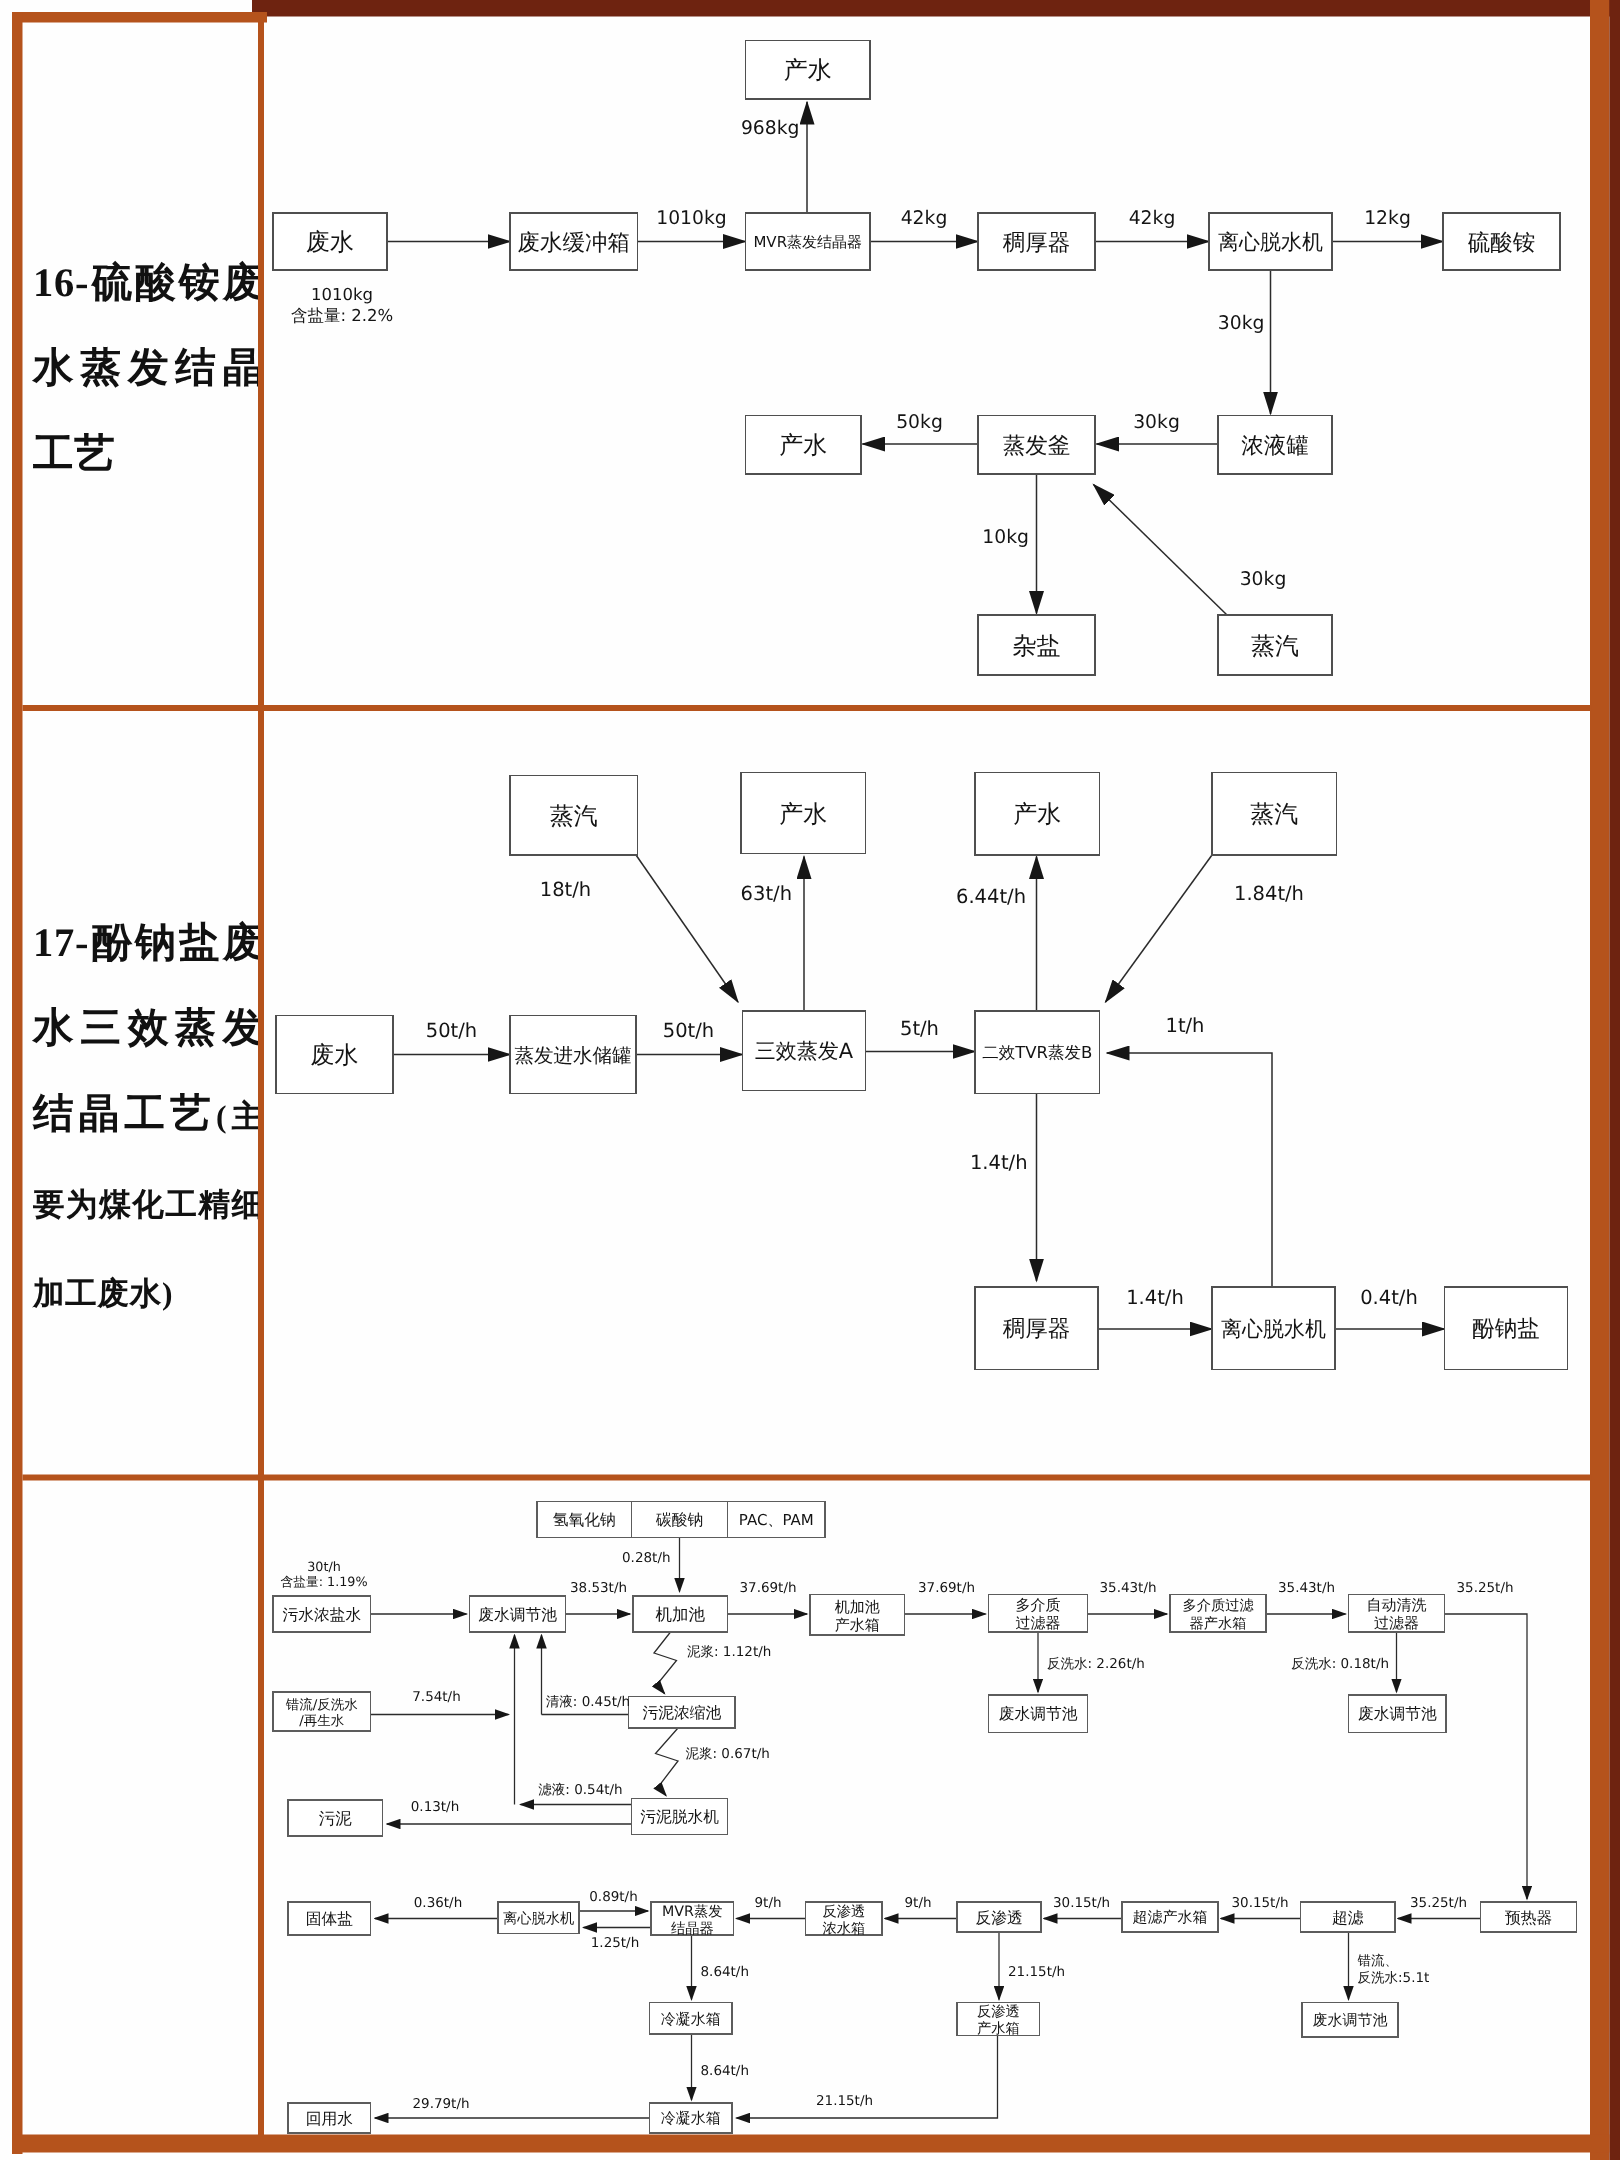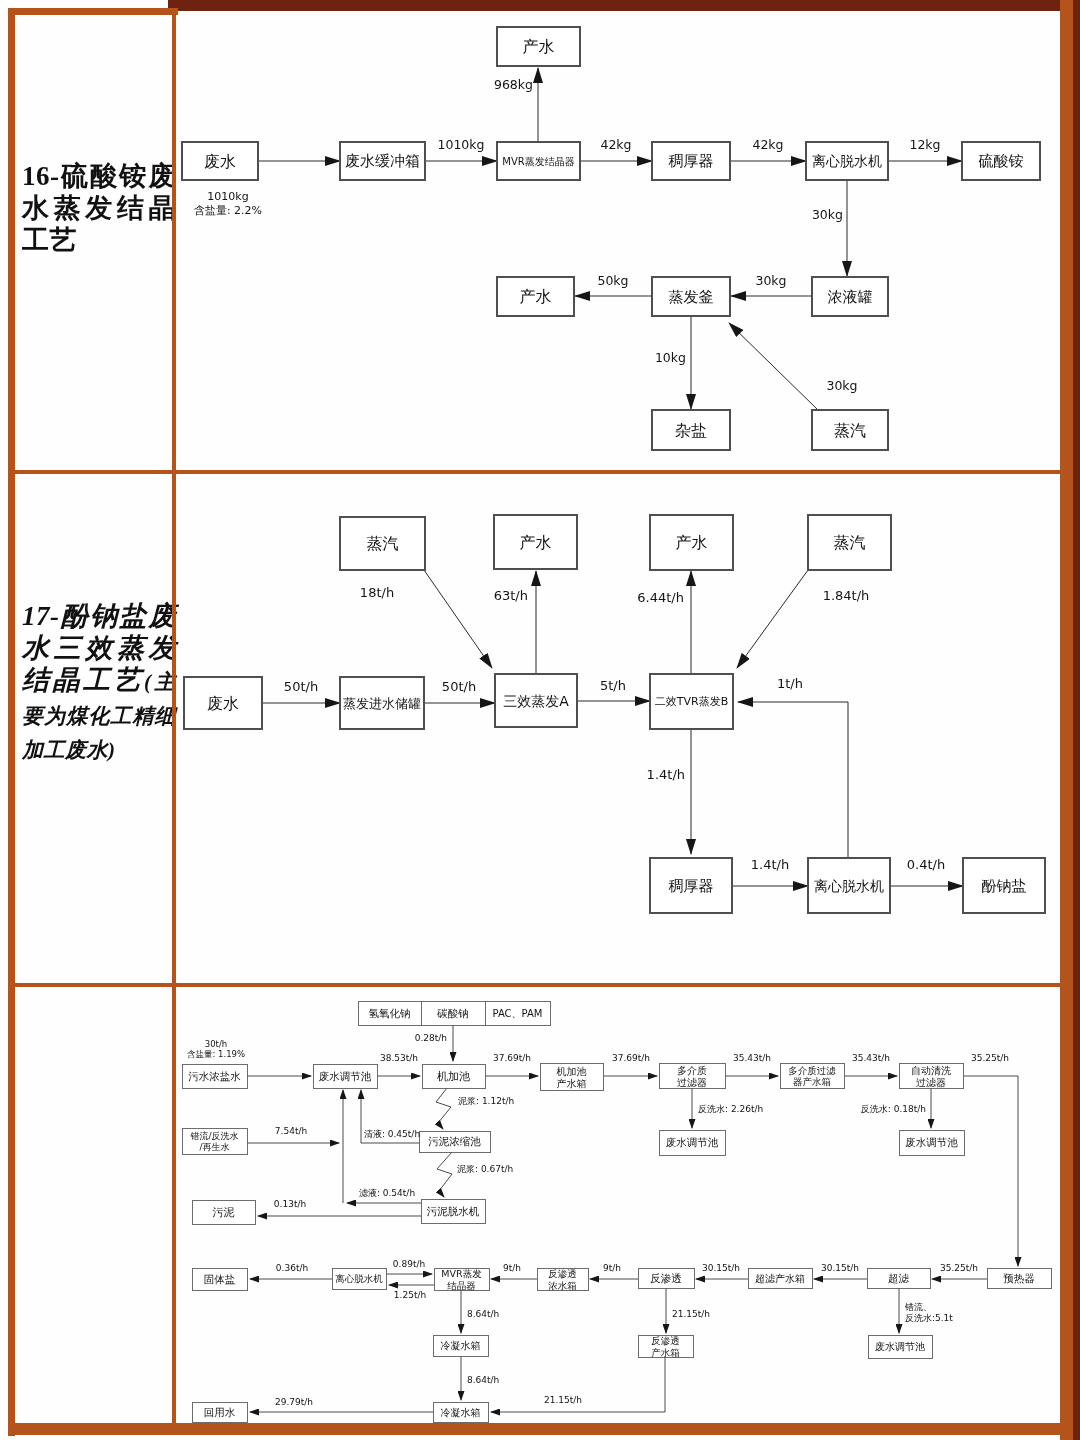--- a/index.html
+++ b/index.html
@@ -5,21 +5,21 @@
   html,body{margin:0;padding:0;background:#e8e8e8;}
   .page{position:relative;width:1080px;height:1440px;background:#fefefe;overflow:hidden;
         font-family:"DejaVu Sans","Liberation Sans",sans-serif;}
   
   .fr{position:absolute;}
   .accent{background:#b5531c;}
   .dark{background:#6e2310;}
   
   .title{position:absolute;left:22px;width:154px;color:#111;
          font-family:"Liberation Serif",serif;font-weight:700;font-size:27px;
-         line-height:32px;text-align:justify;text-justify:inter-character;letter-spacing:.5px;}
+         line-height:57px;text-align:justify;text-justify:inter-character;letter-spacing:.5px;}
   .title .sub{font-size:21px;}
   
   svg.diag{position:absolute;overflow:visible;}
   .node{fill:#ffffff;stroke:#4f4f4f;stroke-width:1.1;shape-rendering:crispEdges;}
   svg.small .node{stroke:#5c5c5c;stroke-width:0.9;}
   .edge{fill:none;stroke:#2b2b2b;stroke-width:1;}
   svg.small .edge{stroke-width:0.85;}
   svg.diag text{fill:#141414;}
 </style>
 </head>
@@ -34,21 +34,21 @@
       </marker>
       <marker id="arrs" markerUnits="userSpaceOnUse" markerWidth="10" markerHeight="7" refX="9" refY="3.5" orient="auto">
         <path d="M0,0 L10,3.5 L0,7 Z" fill="#161616"></path>
       </marker>
     </defs>
   </svg>
 
   <div class="title" style="top:160px;">
     <span>16-硫酸铵废水蒸发结晶工艺</span>
   </div>
-  <div class="title" style="top:600px;font-style:italic;">
+  <div class="title" style="top:600px;">
     <span>17-酚钠盐废水三效蒸发结晶工艺</span><span class="sub">(主要为煤化工精细加工废水)</span>
   </div>
 
   <svg id="d1" class="diag" style="left:178px;top:10px;width:894px;height:461px;" viewBox="178 10 894 461">
       <path d="M258,161 H340" class="edge" marker-end="url(#arra)"></path>
       <path d="M425,161 H497" class="edge" marker-end="url(#arra)"></path>
       <path d="M538,142 V68" class="edge" marker-end="url(#arra)"></path>
       <path d="M580,161 H652" class="edge" marker-end="url(#arra)"></path>
       <path d="M730,161 H806" class="edge" marker-end="url(#arra)"></path>
       <path d="M888,161 H962" class="edge" marker-end="url(#arra)"></path>

